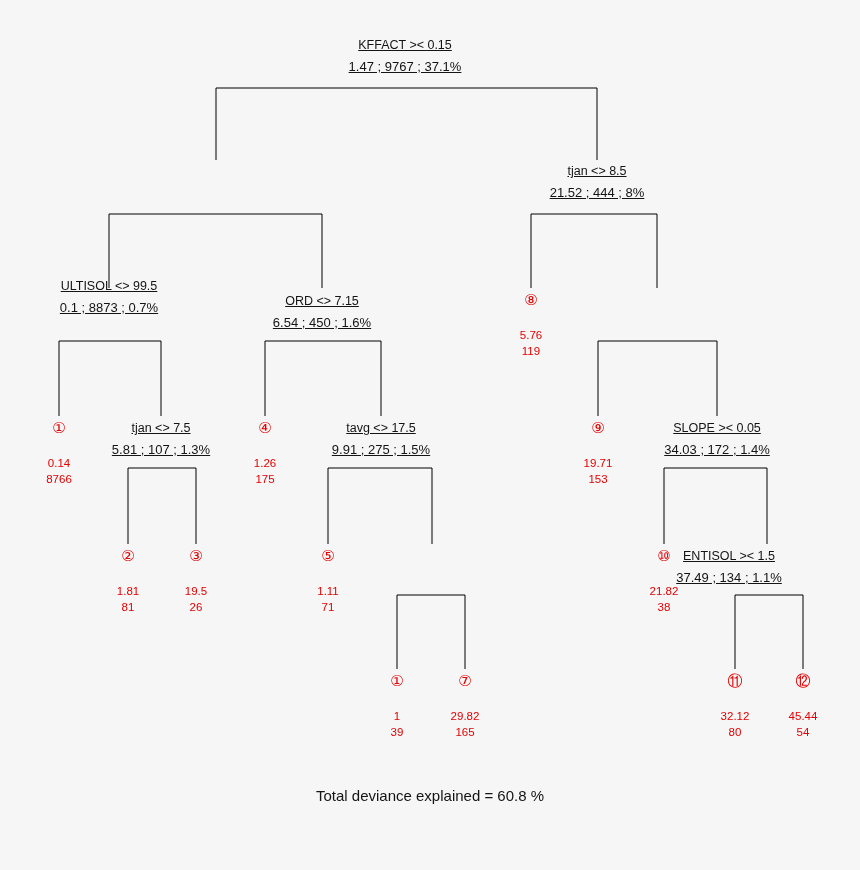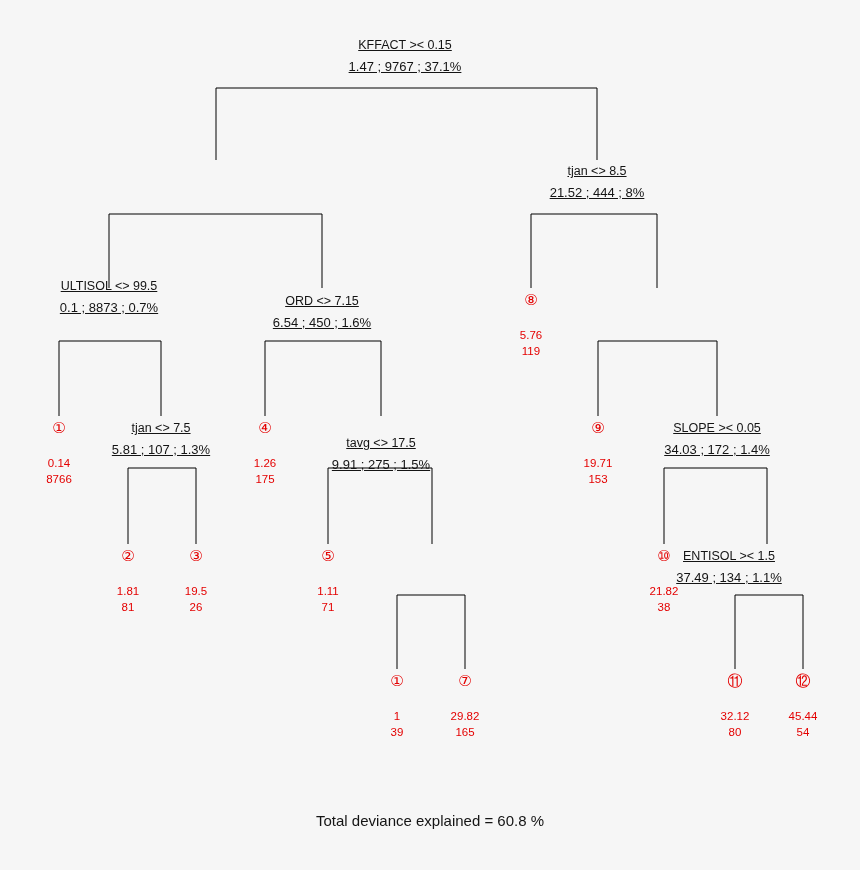--- a/index.html
+++ b/index.html
@@ -82,21 +82,21 @@
     <div class="split-stats">0.1 ; 8873 ; 0.7%</div>
   </div>
   <div class="split" style="left:322px;top:294px">
     <div class="split-label">ORD &lt;&gt; 7.15</div>
     <div class="split-stats">6.54 ; 450 ; 1.6%</div>
   </div>
   <div class="split" style="left:161px;top:421px">
     <div class="split-label">tjan &lt;&gt; 7.5</div>
     <div class="split-stats">5.81 ; 107 ; 1.3%</div>
   </div>
-  <div class="split" style="left:381px;top:436px">
+  <div class="split" style="left:381px;top:421px">
     <div class="split-label">tavg &lt;&gt; 17.5</div>
     <div class="split-stats">9.91 ; 275 ; 1.5%</div>
   </div>
   <div class="split" style="left:717px;top:421px">
     <div class="split-label">SLOPE &gt;&lt; 0.05</div>
     <div class="split-stats">34.03 ; 172 ; 1.4%</div>
   </div>
   <div class="split" style="left:729px;top:549px">
     <div class="split-label">ENTISOL &gt;&lt; 1.5</div>
     <div class="split-stats">37.49 ; 134 ; 1.1%</div>
@@ -156,15 +156,15 @@
     <div class="leaf-glyph">⑪</div>
     <div class="leaf-value">32.12</div>
     <div class="leaf-n">80</div>
   </div>
   <div class="leaf" style="left:803px;top:673px">
     <div class="leaf-glyph">⑫</div>
     <div class="leaf-value">45.44</div>
     <div class="leaf-n">54</div>
   </div>
 
-  <div class="caption" style="left:430px;top:812px">Total deviance explained = 60.8 %</div>
+  <div class="caption" style="left:430px;top:787px">Total deviance explained = 60.8 %</div>
 
 </div>
 
 </body></html>

